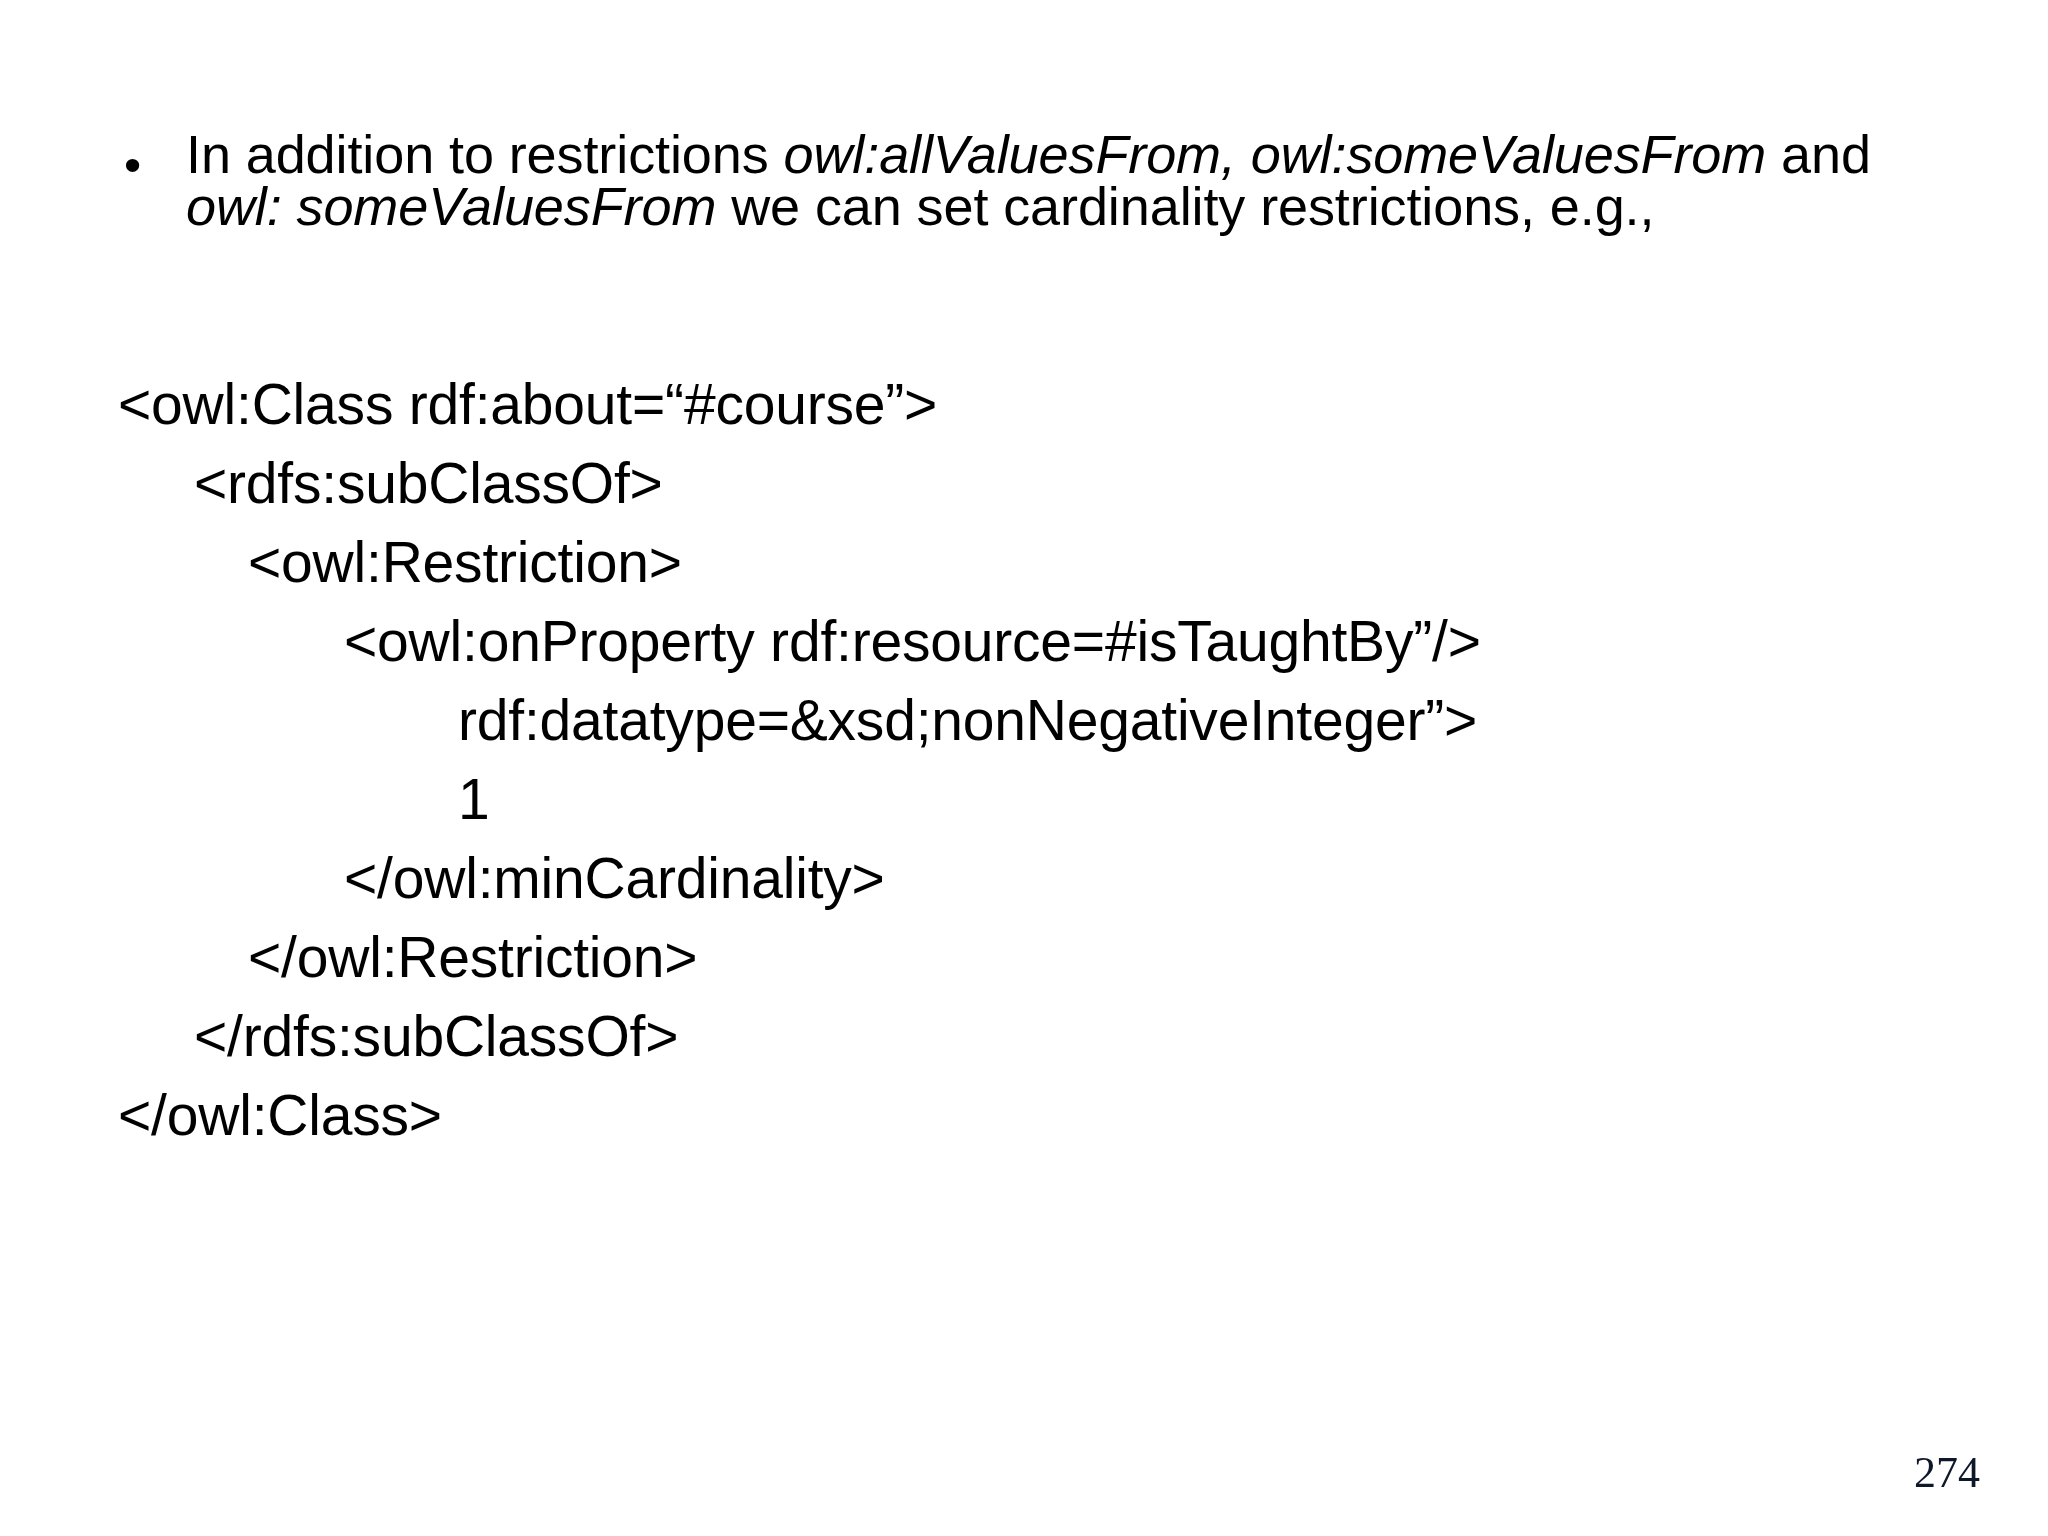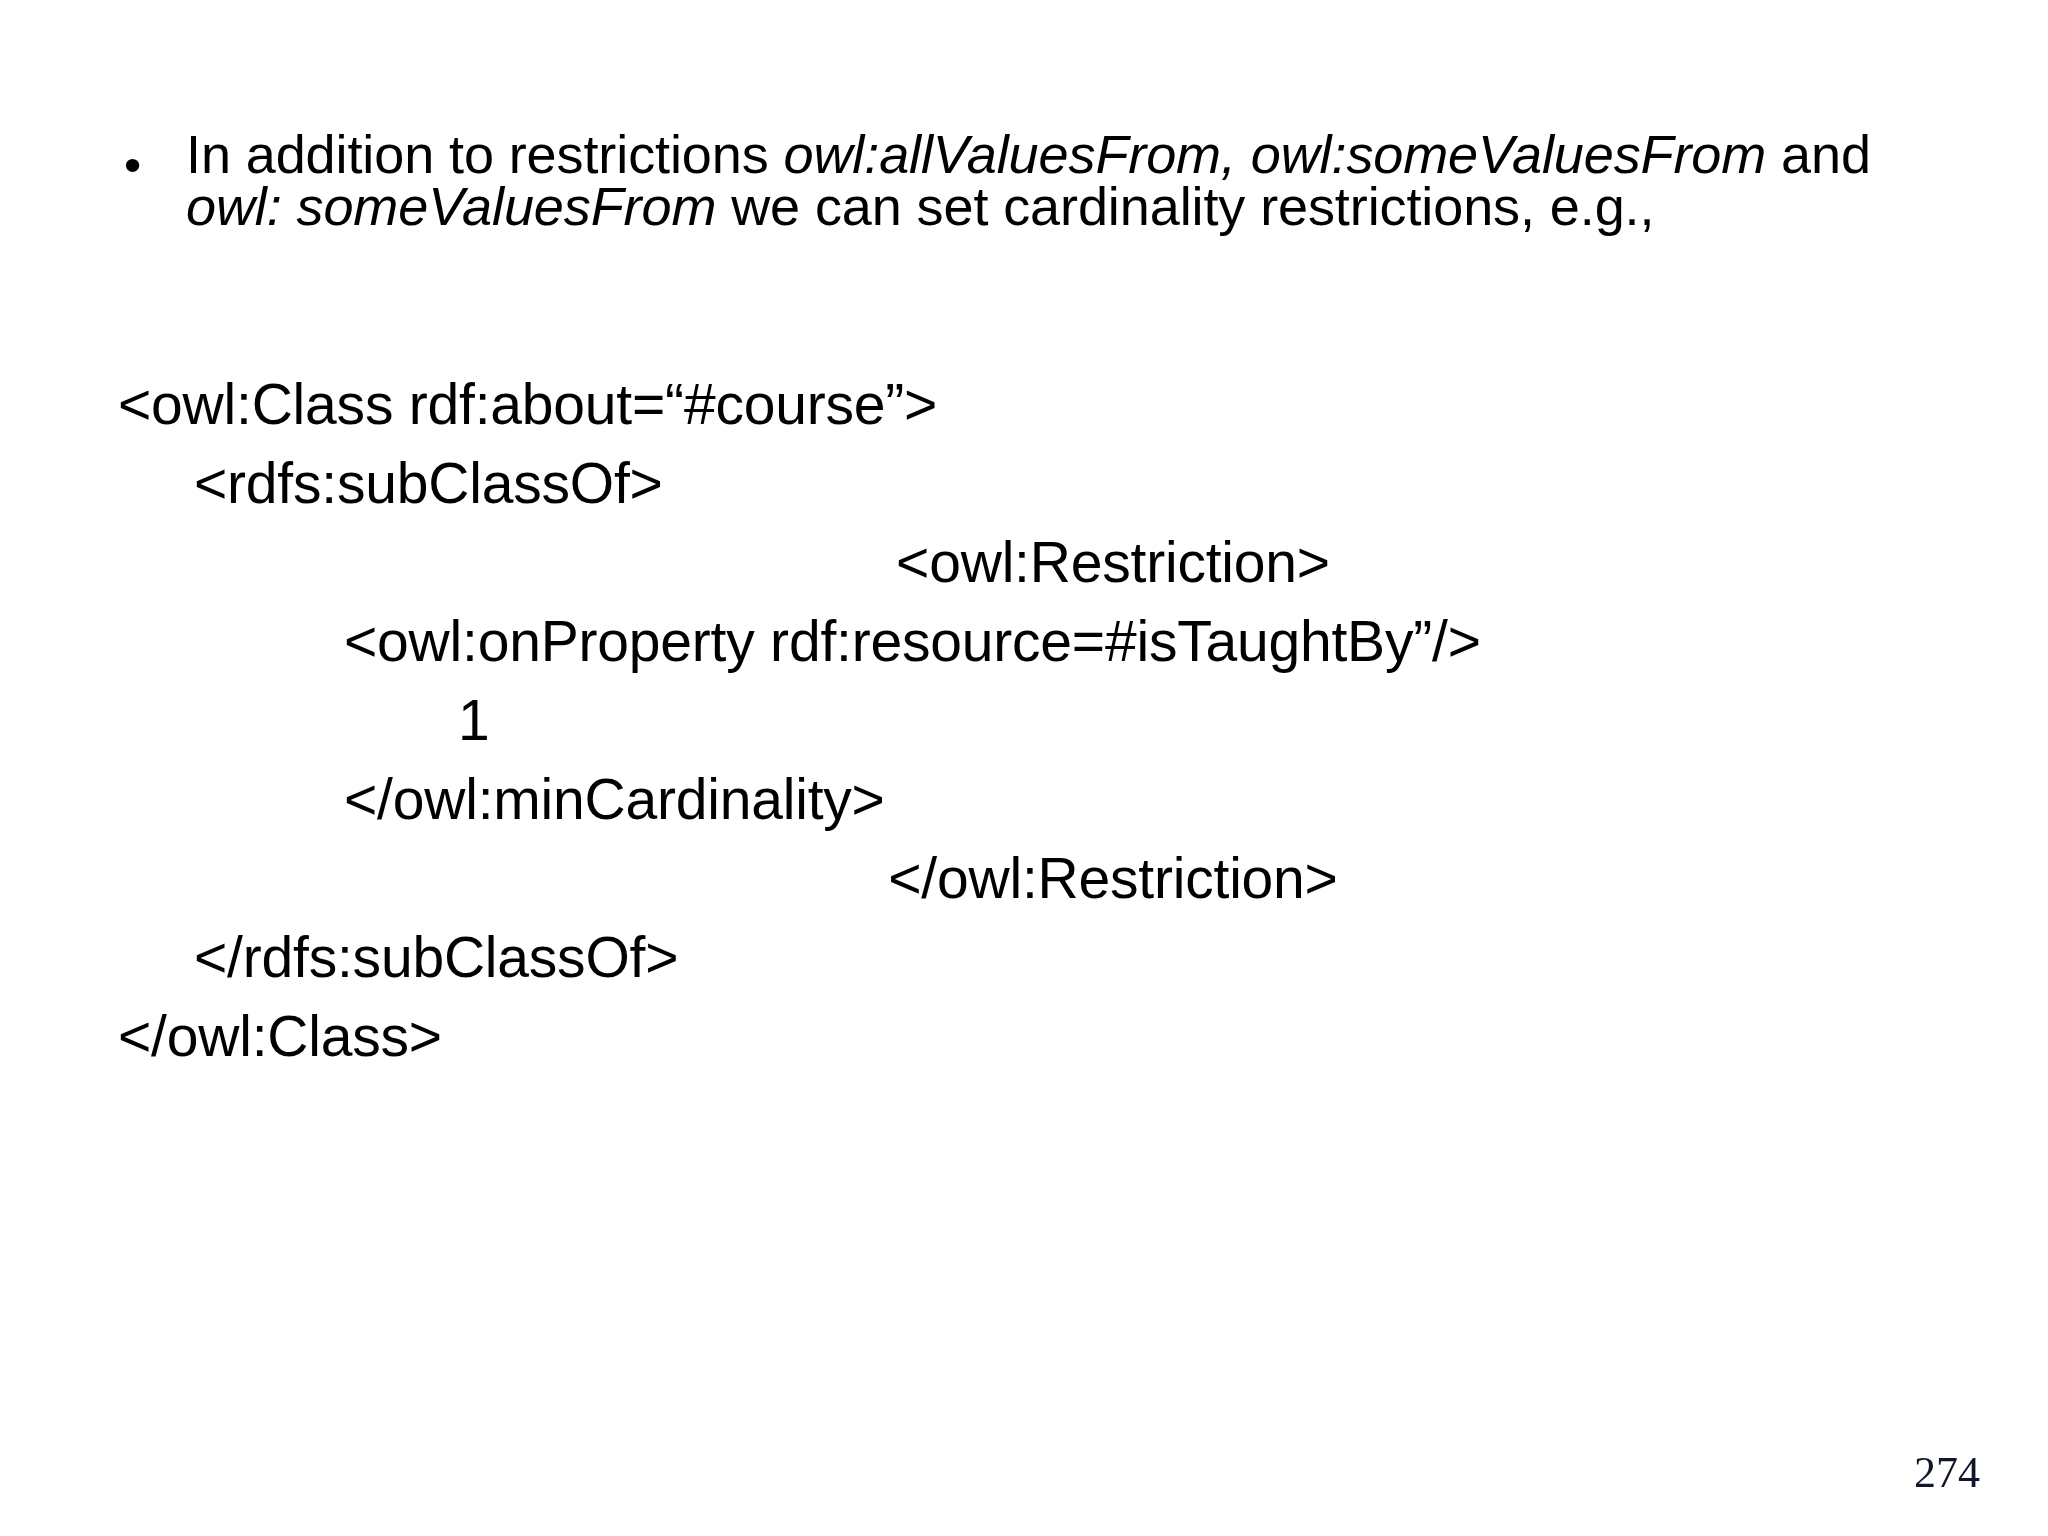--- a/index.html
+++ b/index.html
@@ -62,21 +62,21 @@
     width: 1860px;
   }
   .code-line {
     font-size: 57px;
     line-height: 79px;
     white-space: pre;
     letter-spacing: -0.2px;
   }
   .ind-0 { padding-left: 0px; }
   .ind-1 { padding-left: 76px; }
-  .ind-2 { padding-left: 130px; text-align: center; }
+  .ind-2 { padding-left: 130px; }
   .ind-3 { padding-left: 226px; }
   .ind-4 { padding-left: 340px; }
 
   
   .page-number {
     position: absolute;
     right: 68px;
     bottom: 38px;
     font-size: 44px;
     line-height: 50px;
@@ -95,20 +95,21 @@
       <span class="bullet-text"><span>In addition to restrictions </span><span class="em">owl:allValuesFrom, owl:someValuesFrom</span><span> and </span><span class="em">owl: someValuesFrom</span><span> we can set cardinality restrictions, e.g.,</span></span>
     </div>
   </div>
 
   <div class="code-block">
 
   <div class="code-line ind-0">&lt;owl:Class rdf:about=“#course”&gt;</div>
       <div class="code-line ind-1">&lt;rdfs:subClassOf&gt;</div>
       <div class="code-line ind-2">&lt;owl:Restriction&gt;</div>
       <div class="code-line ind-3">&lt;owl:onProperty rdf:resource=#isTaughtBy”/&gt;</div>
+      <div class="code-line ind-4">rdf:datatype=&amp;xsd;nonNegativeInteger”&gt;</div>
       <div class="code-line ind-4">1</div>
       <div class="code-line ind-3">&lt;/owl:minCardinality&gt;</div>
       <div class="code-line ind-2">&lt;/owl:Restriction&gt;</div>
       <div class="code-line ind-1">&lt;/rdfs:subClassOf&gt;</div>
       <div class="code-line ind-0">&lt;/owl:Class&gt;</div>
     </div>
 
   <div class="page-number">274</div>
 
 </div>

